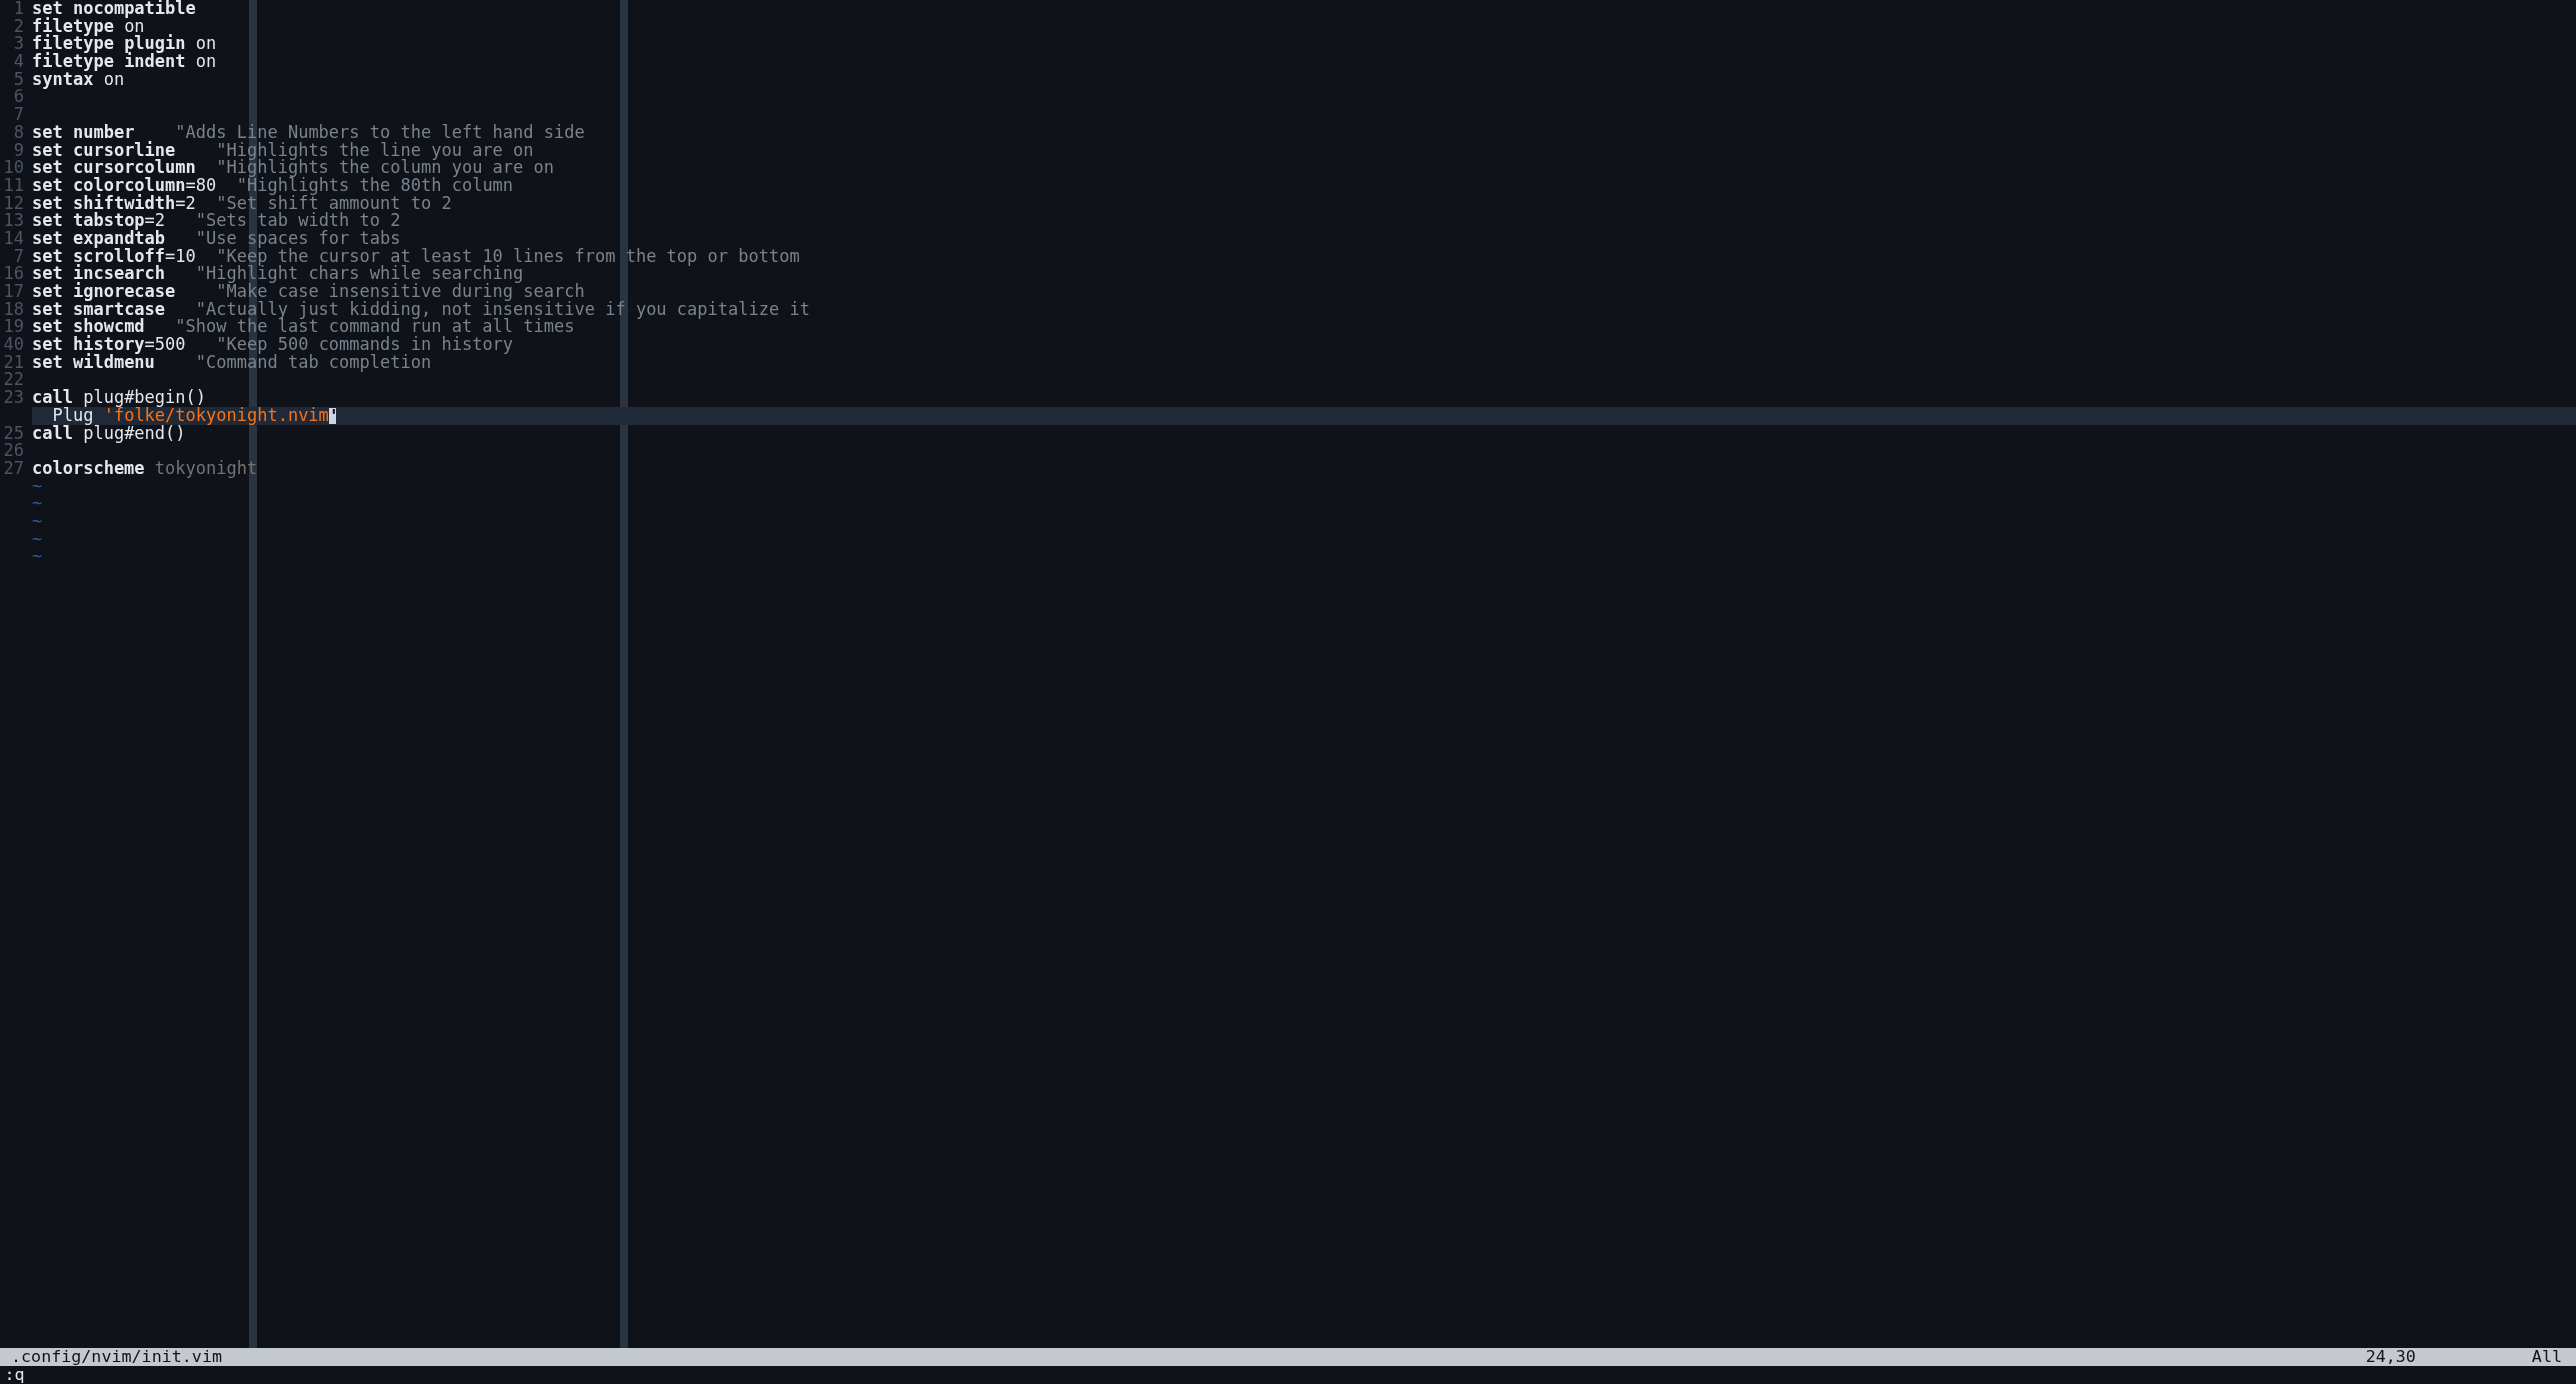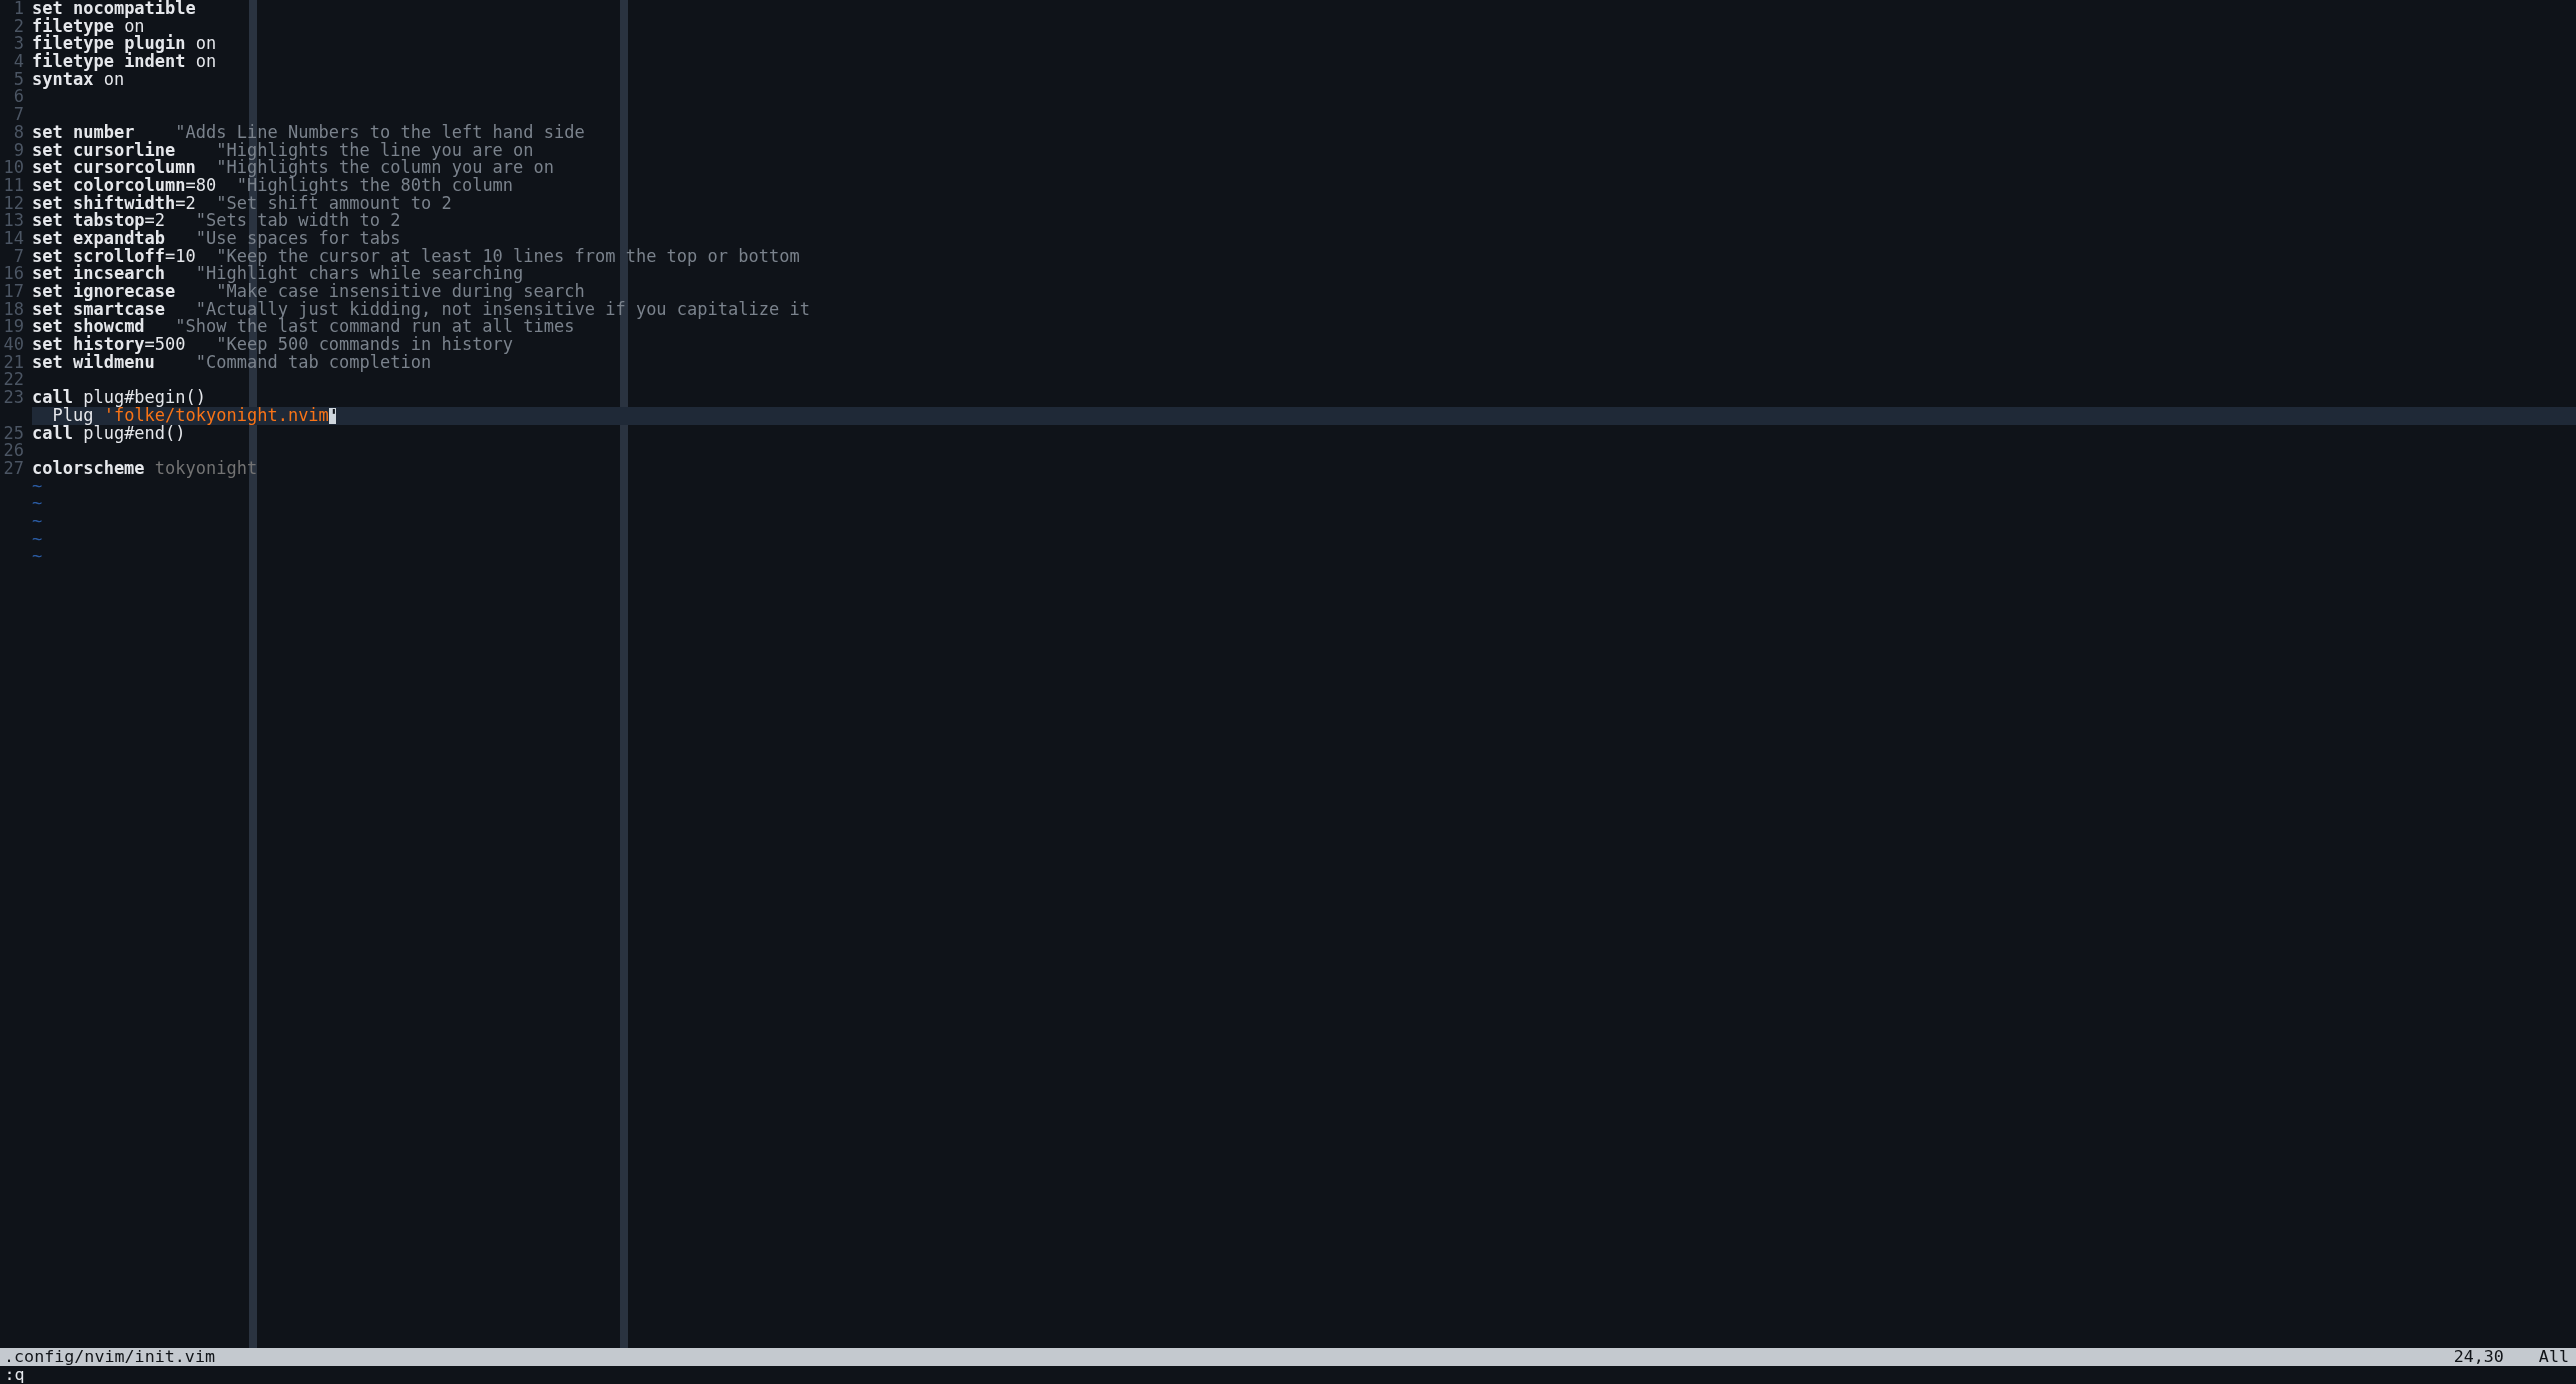--- a/index.html
+++ b/index.html
@@ -62,25 +62,25 @@
     font-weight: bold;
   }
   .statusbar {
     position: absolute;
     left: 0; right: 0; bottom: 18px;
     height: 18px;
     background: #c4c9cf;
     color: #111418;
     display: flex;
     align-items: center;
-    padding: 0 4px;
+    padding: 0 11px;
     font-size: 16.7px;
   }
   .status-left { flex: 1; }
-  .status-pos  { margin-right: 35px; }
+  .status-pos  { margin-right: 116px; }
   .status-pct  { margin-right: 3px; text-align: center; }
   .cmdline {
     position: absolute;
     left: 0; right: 0; bottom: 0;
     height: 18px;
     background: #0f1319;
     color: #e5e7eb;
     padding: 0 4.5px;
     font-size: 16.7px;
     display: flex; align-items: center;

